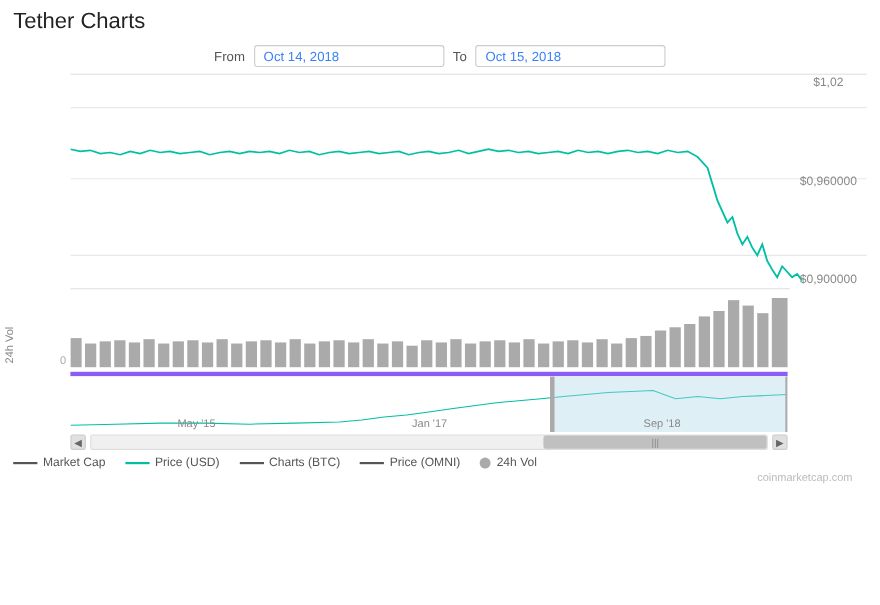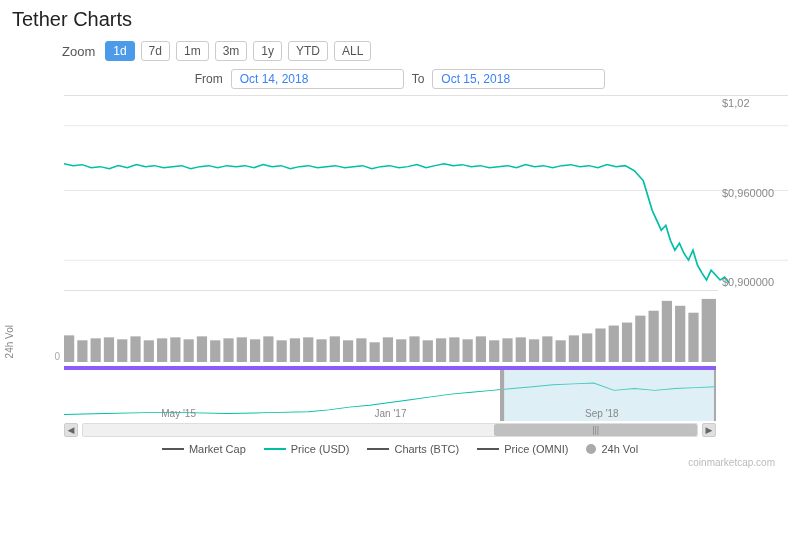--- a/index.html
+++ b/index.html
@@ -87,21 +87,20 @@
       position: relative;
       width: 100%;
       height: 55px;
       border-top: 4px solid #8b5cf6;
       margin-top: 2px;
       overflow: hidden;
     }
     .legend-row {
       display: flex;
       align-items: center;
-      justify-content: center;
       gap: 18px;
       margin-top: 6px;
       font-size: 11px;
       color: #555;
     }
     .legend-item {
       display: flex;
       align-items: center;
       gap: 5px;
     }
@@ -178,41 +177,31 @@
       flex-shrink: 0;
     }
   </style>
 </head>
 <body>
 
 <div class="page-wrapper">
 
   <div class="page-title">Tether Charts</div>
 
-  <div class="zoom-row">
-    <span class="zoom-label">Zoom</span>
-    <button class="zoom-btn active">1d</button>
-    <button class="zoom-btn">7d</button>
-    <button class="zoom-btn">1m</button>
-    <button class="zoom-btn">3m</button>
-    <button class="zoom-btn">1y</button>
-    <button class="zoom-btn">YTD</button>
-    <button class="zoom-btn">ALL</button>
-  </div>
 
   <div class="date-row">
     <span>From</span>
     <input class="date-input" type="text" value="Oct 14, 2018" style="">
     <span>To</span>
     <input class="date-input" type="text" value="Oct 15, 2018" style="">
   </div>
 
   <div class="chart-area">
 
-    <div style="position:relative; display:flex;">
+    <div style="position:relative; display:flex;text-align:center;">
       <div style="position:absolute;left:0;top:0;bottom:0;width:52px;display:flex;flex-direction:column;justify-content:space-around;align-items:flex-end;padding-right:4px;font-size:10px;color:#aaa;">
         <span style="writing-mode:vertical-rl;transform:rotate(180deg);font-size:10px;color:#aaa;margin-top:8px;"></span>
       </div>
       <div style="flex:1;margin-left:52px;position:relative;">
         <div class="main-chart-container">
           <svg class="main-chart" viewBox="0 0 640 195" preserveAspectRatio="none">
 
             <line x1="0" y1="30" x2="640" y2="30" class="h-grid-line"></line>
             <line x1="0" y1="95" x2="640" y2="95" class="h-grid-line"></line>
             <line x1="0" y1="165" x2="640" y2="165" class="h-grid-line"></line>

